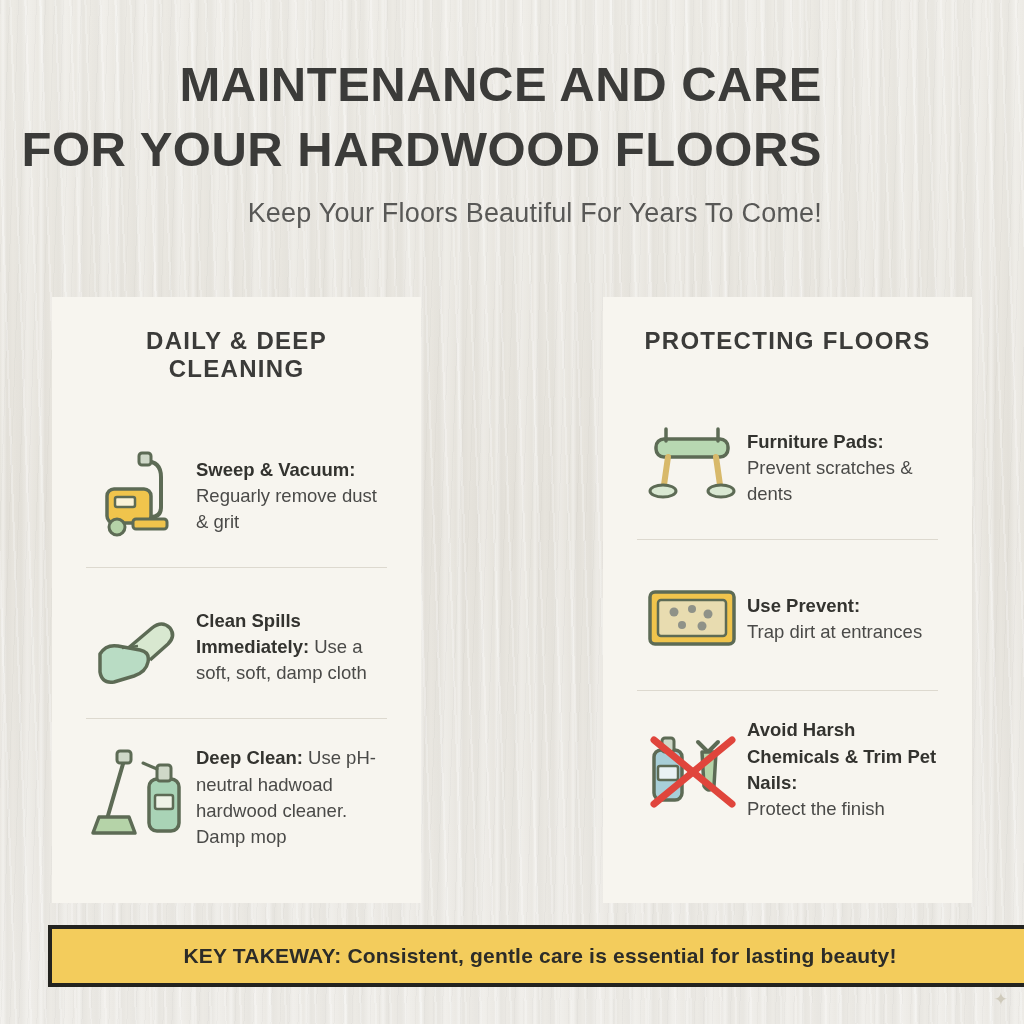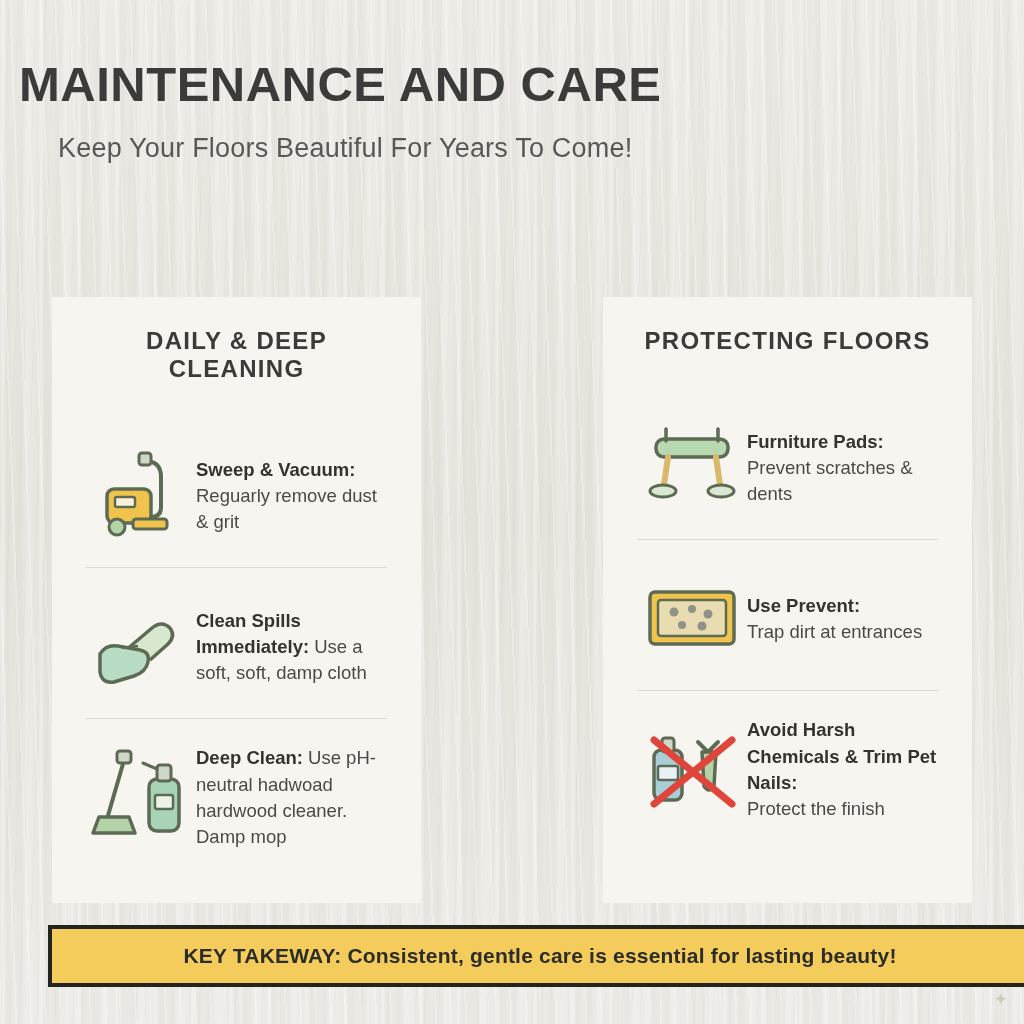--- a/index.html
+++ b/index.html
@@ -35,22 +35,21 @@
     pointer-events: none;
     background:
       repeating-linear-gradient(92deg, rgba(0,0,0,0.018) 0 1px, rgba(0,0,0,0) 1px 9px),
       repeating-linear-gradient(88deg, rgba(255,255,255,0.25) 0 2px, rgba(0,0,0,0) 2px 15px);
   }
   .header {
     position: absolute;
     top: 52px;
     left: 0;
     width: 822px;
-    text-align: left;
-    margin-left: 19px;
+    text-align: right;
   }
   .title-line {
     font-size: 49px;
     font-weight: bold;
     letter-spacing: 0.5px;
     color: #3b3b39;
     line-height: 1.33;
     text-transform: uppercase;
   }
   .subtitle {
@@ -139,20 +138,21 @@
   }
 </style>
 </head>
 <body>
 
 <div id="poster">
   <div class="grain"></div>
 
   <div class="header">
     <div class="title-line">MAINTENANCE AND CARE</div>
+    <div class="title-line">FOR YOUR HARDWOOD FLOORS</div>
     <div class="subtitle">Keep Your Floors Beautiful For Years To Come!</div>
   </div>
 
   <div class="columns">
 
     <div class="card">
       <div class="card-title">DAILY &amp; DEEP CLEANING</div>
 
       <div class="tip">
         <div class="tip-icon">

